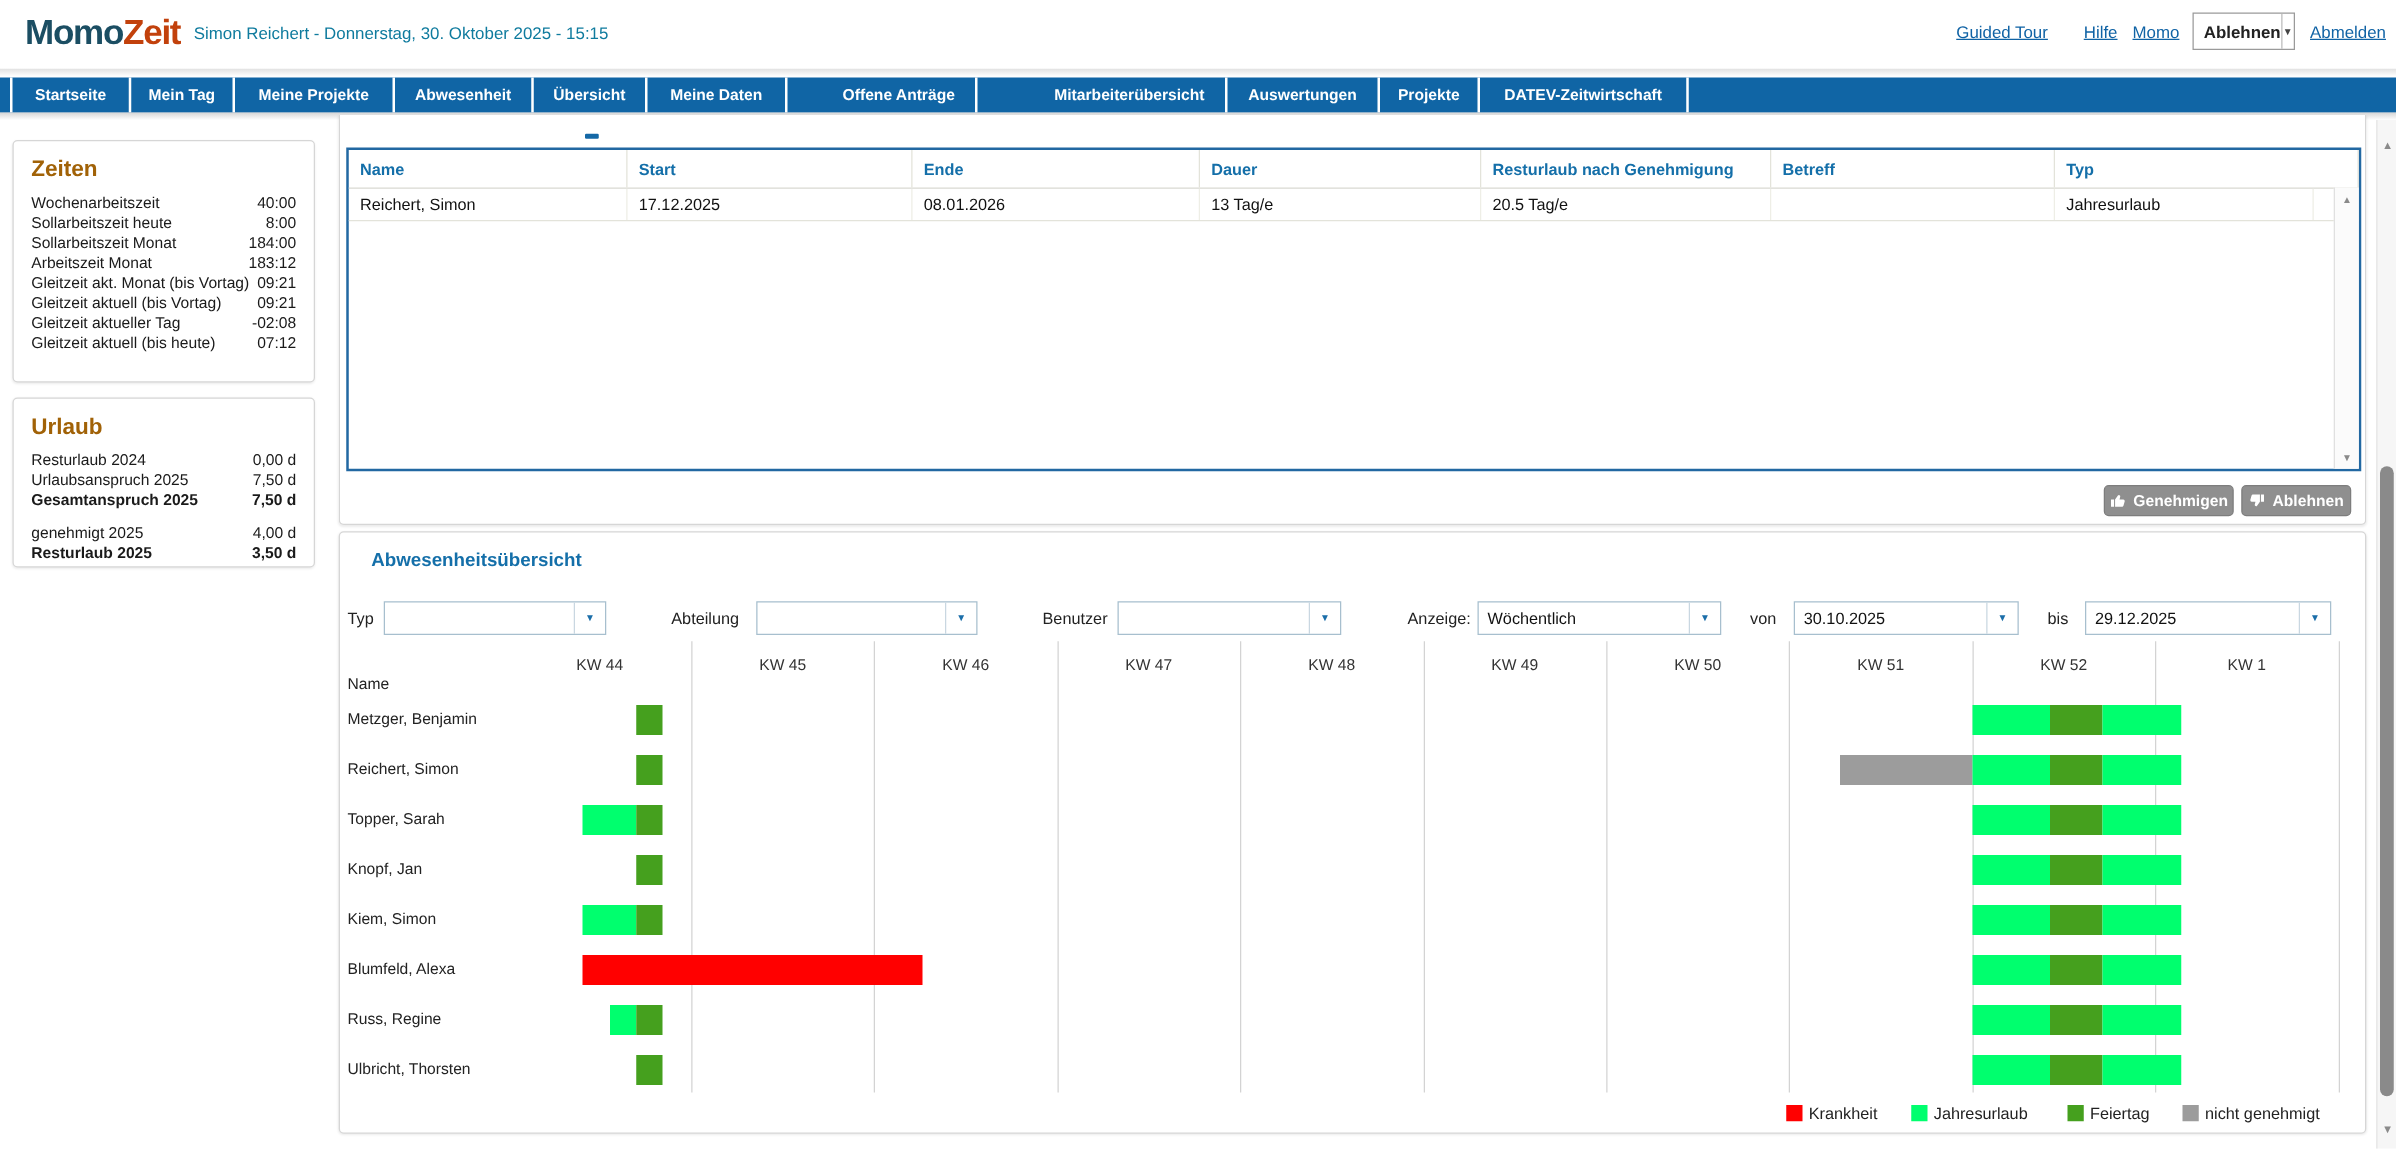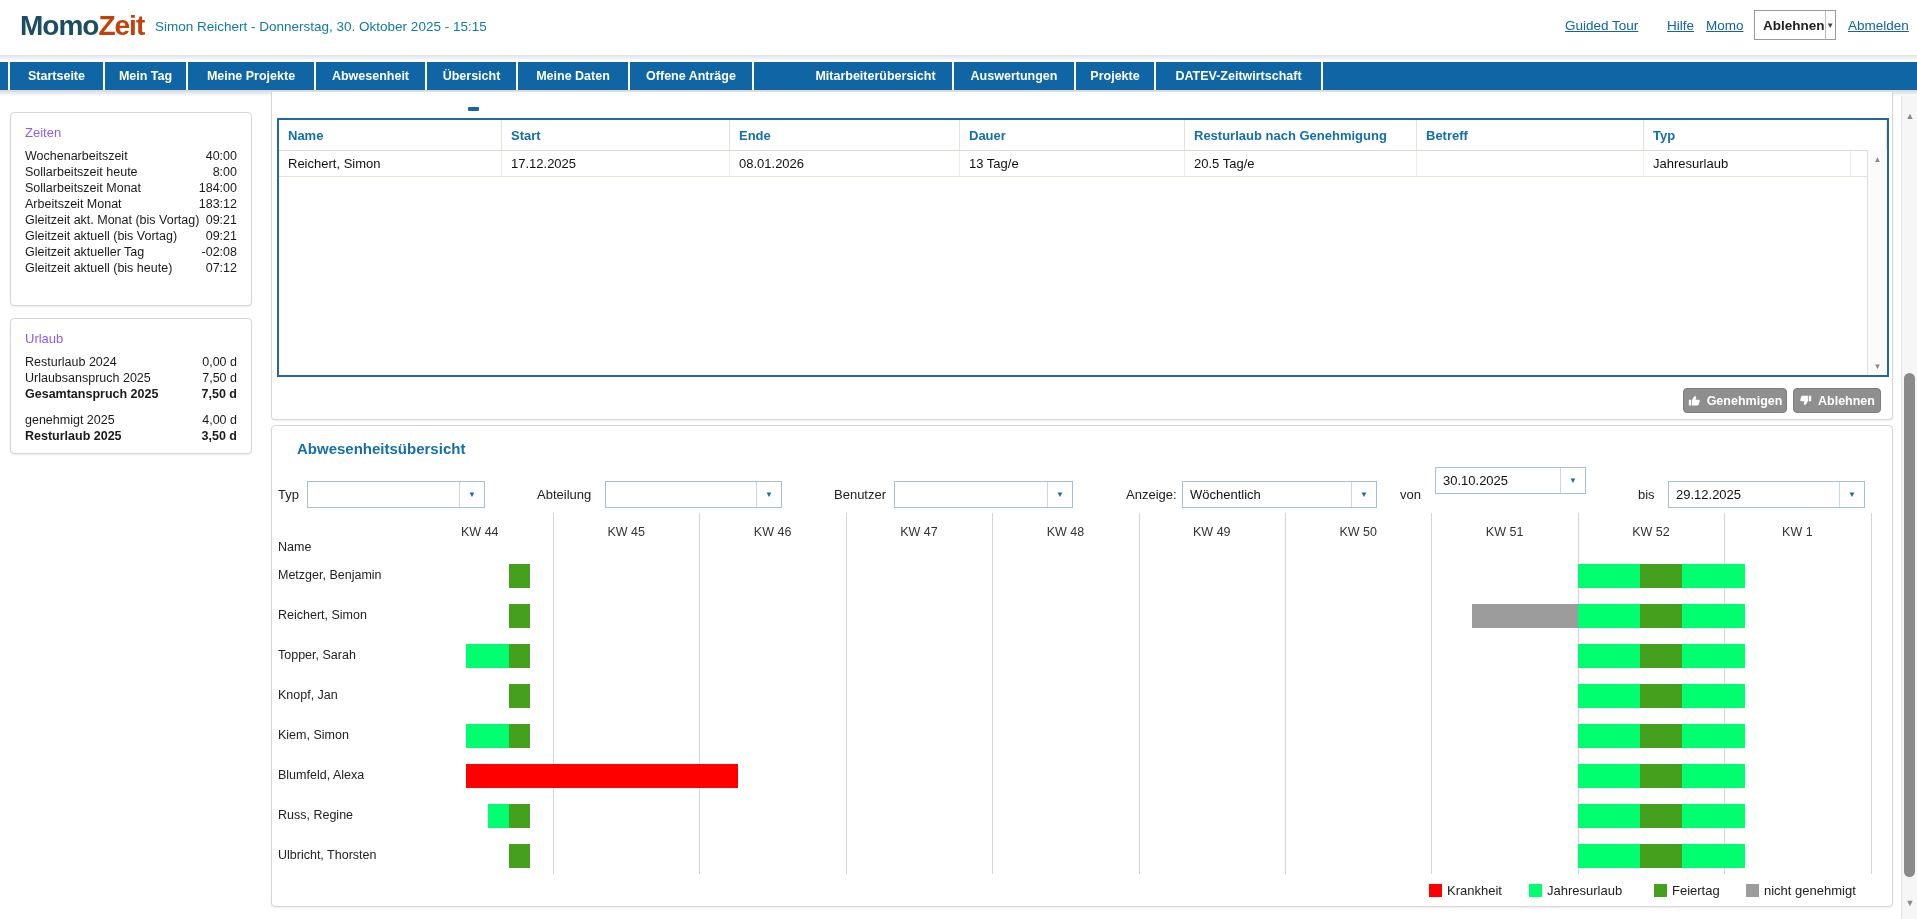--- a/index.html
+++ b/index.html
@@ -26,21 +26,21 @@
   
   .nav{left:0;top:62px;width:1917px;height:28px;background:#1065a5;display:flex;align-items:stretch;}
   .nav-pad{width:8px;border-right:2px solid #fff;}
   .nav-tab{display:flex;align-items:center;justify-content:center;color:#fff;font-size:12.5px;
     font-weight:bold;border-right:2px solid #fff;cursor:pointer;white-space:nowrap;}
   .nav-shadow{left:0;top:90px;width:1917px;height:6px;
     background:linear-gradient(#b9b9b9,rgba(255,255,255,0));opacity:.6;}
   
   .card{background:#fff;border:1px solid #d6d6d6;border-radius:4px;box-sizing:border-box;
     box-shadow:0 1px 2px rgba(0,0,0,0.08);}
-  .side-title{font-size:13px;font-weight:normal;color:#8b5cf6;}
+  .side-title{font-size:18px;font-weight:bold;color:#a16207;}
   .side-row{display:flex;align-items:center;font-size:12.5px;line-height:16px;color:#1a1a1a;}
   .side-row .lbl{flex:1;padding-right:6px;}
   .side-row .val{white-space:nowrap;text-align:right;}
   .side-spacer{height:10px;}
   .bold{font-weight:bold;}
   
   .req-table{left:277px;top:118px;width:1612px;height:259px;border:2px solid #2268a2;
     box-sizing:border-box;background:#fff;}
   .req-head{display:flex;height:30px;border-bottom:1px solid #d9d9d2;}
   .req-head .hc{display:flex;align-items:center;padding-left:9px;font-size:13px;font-weight:bold;
@@ -99,21 +99,21 @@
 <div class="abs topbar-shadow"></div>
 
 <div class="abs nav">
     <div class="nav-pad"></div>
     <div class="nav-tab" style="width: 93px;">Startseite</div>
     <div class="nav-tab" style="width: 81px;">Mein Tag</div>
     <div class="nav-tab" style="width: 126px;">Meine Projekte</div>
     <div class="nav-tab" style="width: 109px;">Abwesenheit</div>
     <div class="nav-tab" style="width: 89px;">Übersicht</div>
     <div class="nav-tab" style="width: 110px;">Meine Daten</div>
-    <div class="nav-tab" style="width: 122px;">Offene Anträge</div>
+    <div class="nav-tab" style="width: 122px; padding-left: 28px;">Offene Anträge</div>
     <div class="nav-tab" style="width: 153px; margin-left: 45px;">Mitarbeiterübersicht</div>
     <div class="nav-tab" style="width: 120px;">Auswertungen</div>
     <div class="nav-tab" style="width: 78px;">Projekte</div>
     <div class="nav-tab" style="width: 165px;">DATEV-Zeitwirtschaft</div>
   </div>
 <div class="abs nav-shadow"></div>
 
 <div class="abs card" style="left:10px;top:112px;width:242px;height:194px;padding:12px 14px;">
   <div class="side-title">Zeiten</div>
   <div style="height:8px;"></div>
@@ -248,21 +248,21 @@
     <div class="sarr">▼</div>
   </div>
 
   <div class="flt-label" style="left:854px;top:61px;">Anzeige:</div>
   <div class="sel" style="left:910px;top:55px;width:195px;">
     <div class="sval">Wöchentlich</div>
     <div class="sarr">▼</div>
   </div>
 
   <div class="flt-label" style="left:1128px;top:61px;">von</div>
-  <div class="sel" style="left:1163px;top:41px;width:151px;">
+  <div class="sel" style="left:1163px;top:55px;width:180px;">
     <div class="sval">30.10.2025</div>
     <div class="sarr">▼</div>
   </div>
 
   <div class="flt-label" style="left:1366px;top:61px;">bis</div>
   <div class="sel" style="left:1396px;top:55px;width:197px;">
     <div class="sval">29.12.2025</div>
     <div class="sarr">▼</div>
   </div>
 

